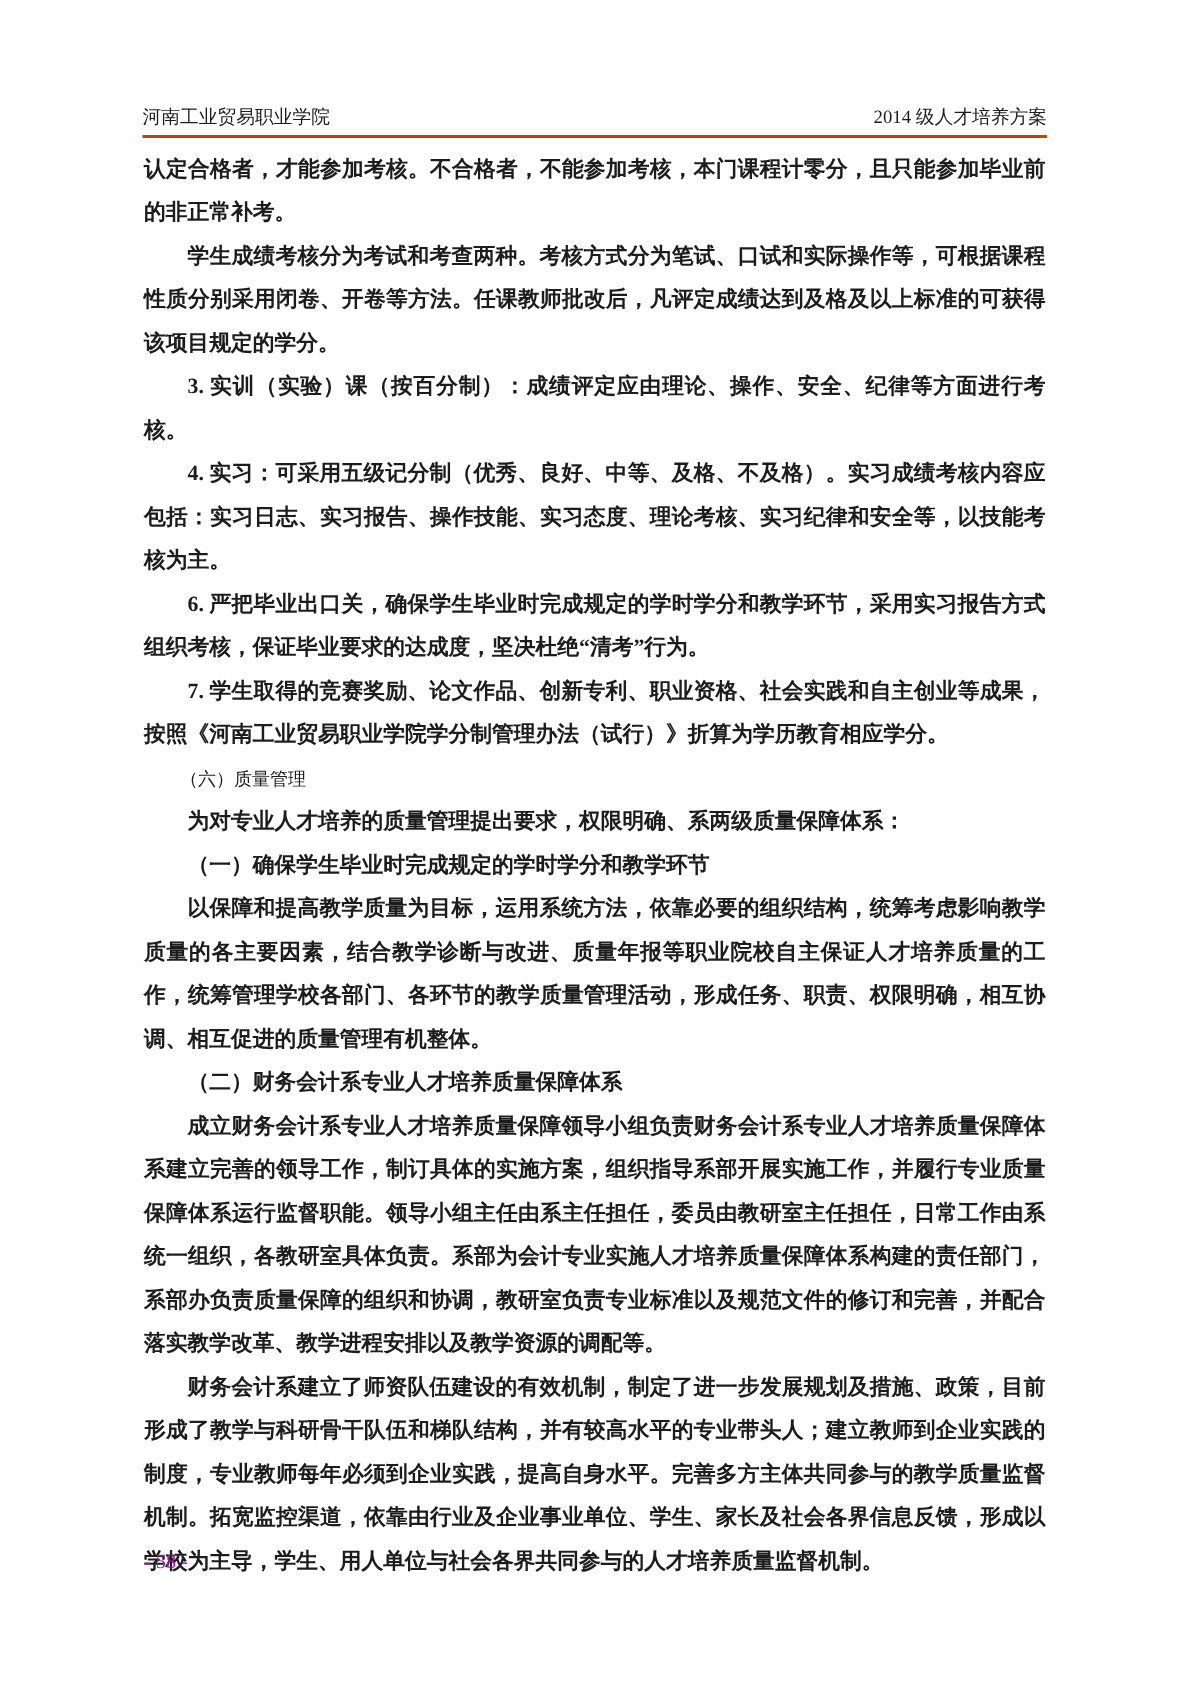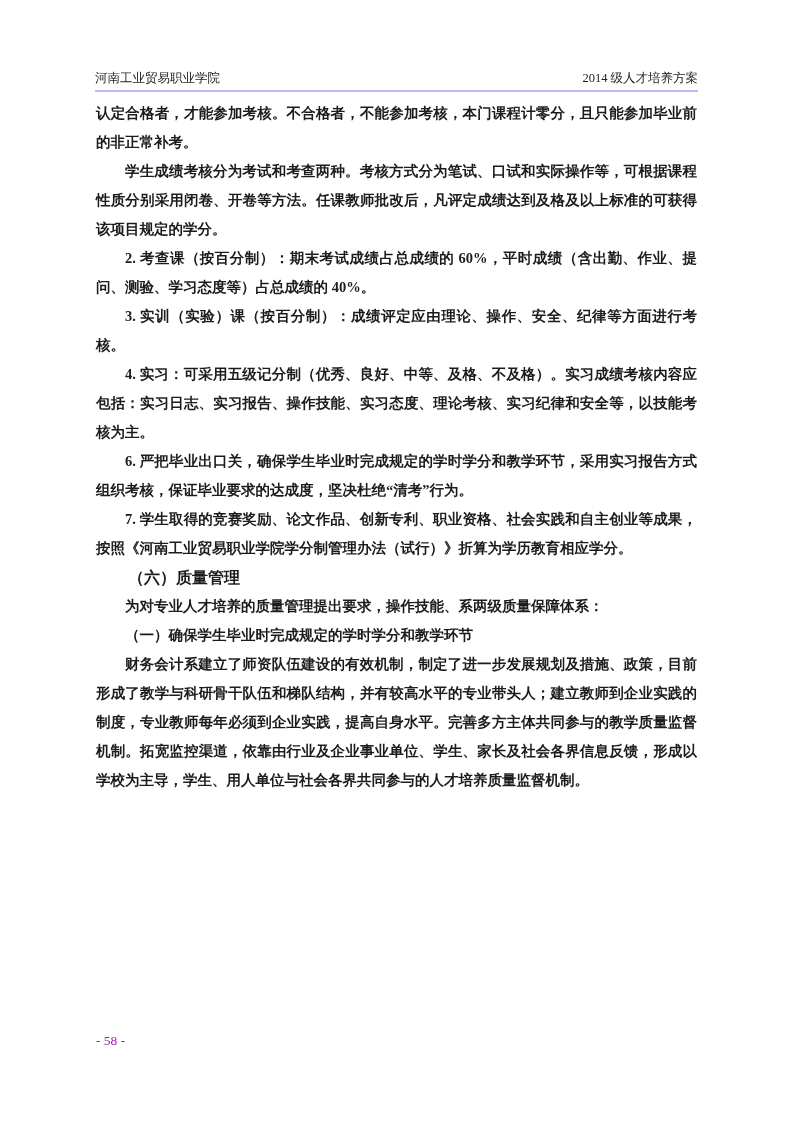--- a/index.html
+++ b/index.html
@@ -19,21 +19,21 @@
   .page-header {
     position: absolute;
     left: 95px;
     right: 95px;
     top: 70px;
     height: 22px;
     display: flex;
     justify-content: space-between;
     align-items: flex-end;
     font-size: 12.5px;
-    border-bottom: 2px solid #c4b5fd;
+    border-bottom: 2px solid #c2410c;
     padding-bottom: 3px;
     box-sizing: border-box;
   }
   .doc-content {
     position: absolute;
     left: 96px;
     right: 96px;
     top: 99px;
     font-size: 14.5px;
     line-height: 29px;
@@ -44,22 +44,22 @@
     margin: 0;
     text-indent: 2em;
     font-weight: bold;
   }
   .doc-content p.continuation {
     text-indent: 0;
   }
   .section-heading {
     margin: 0;
     text-indent: 2em;
-    font-weight: bold;
-    font-size: 16px;
+    font-weight: normal;
+    font-size: 12px;
     line-height: 29px;
   }
   .page-footer {
     position: absolute;
     left: 96px;
     top: 1033px;
     font-size: 13.5px;
     color: #a21caf;
   }
 </style>
@@ -69,28 +69,30 @@
 <div class="page">
 
   <div class="page-header">
     <span>河南工业贸易职业学院</span>
     <span>2014 级人才培养方案</span>
   </div>
 
   <div class="doc-content">
     <p class="continuation">认定合格者，才能参加考核。不合格者，不能参加考核，本门课程计零分，且只能参加毕业前的非正常补考。</p>
     <p>学生成绩考核分为考试和考查两种。考核方式分为笔试、口试和实际操作等，可根据课程性质分别采用闭卷、开卷等方法。任课教师批改后，凡评定成绩达到及格及以上标准的可获得该项目规定的学分。</p>
-    <p>2. 考查课（按百分制）：期末考试成绩占总成绩的 60%，平时成绩（含出勤、作业、提问、测验、学习态度等）占总成绩的 40%。</p>
     <p>3. 实训（实验）课（按百分制）：成绩评定应由理论、操作、安全、纪律等方面进行考核。</p>
     <p>4. 实习：可采用五级记分制（优秀、良好、中等、及格、不及格）。实习成绩考核内容应包括：实习日志、实习报告、操作技能、实习态度、理论考核、实习纪律和安全等，以技能考核为主。</p>
     <p>6. 严把毕业出口关，确保学生毕业时完成规定的学时学分和教学环节，采用实习报告方式组织考核，保证毕业要求的达成度，坚决杜绝“清考”行为。</p>
     <p>7. 学生取得的竞赛奖励、论文作品、创新专利、职业资格、社会实践和自主创业等成果，按照《河南工业贸易职业学院学分制管理办法（试行）》折算为学历教育相应学分。</p>
 
     <h3 class="section-heading">（六）质量管理</h3>
 
-    <p>为对专业人才培养的质量管理提出要求，操作技能、系两级质量保障体系：</p>
+    <p>为对专业人才培养的质量管理提出要求，权限明确、系两级质量保障体系：</p>
     <p>（一）确保学生毕业时完成规定的学时学分和教学环节</p>
+    <p>以保障和提高教学质量为目标，运用系统方法，依靠必要的组织结构，统筹考虑影响教学质量的各主要因素，结合教学诊断与改进、质量年报等职业院校自主保证人才培养质量的工作，统筹管理学校各部门、各环节的教学质量管理活动，形成任务、职责、权限明确，相互协调、相互促进的质量管理有机整体。</p>
+    <p>（二）财务会计系专业人才培养质量保障体系</p>
+    <p>成立财务会计系专业人才培养质量保障领导小组负责财务会计系专业人才培养质量保障体系建立完善的领导工作，制订具体的实施方案，组织指导系部开展实施工作，并履行专业质量保障体系运行监督职能。领导小组主任由系主任担任，委员由教研室主任担任，日常工作由系统一组织，各教研室具体负责。系部为会计专业实施人才培养质量保障体系构建的责任部门，系部办负责质量保障的组织和协调，教研室负责专业标准以及规范文件的修订和完善，并配合落实教学改革、教学进程安排以及教学资源的调配等。</p>
     <p>财务会计系建立了师资队伍建设的有效机制，制定了进一步发展规划及措施、政策，目前形成了教学与科研骨干队伍和梯队结构，并有较高水平的专业带头人；建立教师到企业实践的制度，专业教师每年必须到企业实践，提高自身水平。完善多方主体共同参与的教学质量监督机制。拓宽监控渠道，依靠由行业及企业事业单位、学生、家长及社会各界信息反馈，形成以学校为主导，学生、用人单位与社会各界共同参与的人才培养质量监督机制。</p>
   </div>
 
   <div class="page-footer">- 58 -</div>
 
 </div>
 
 </body></html>

